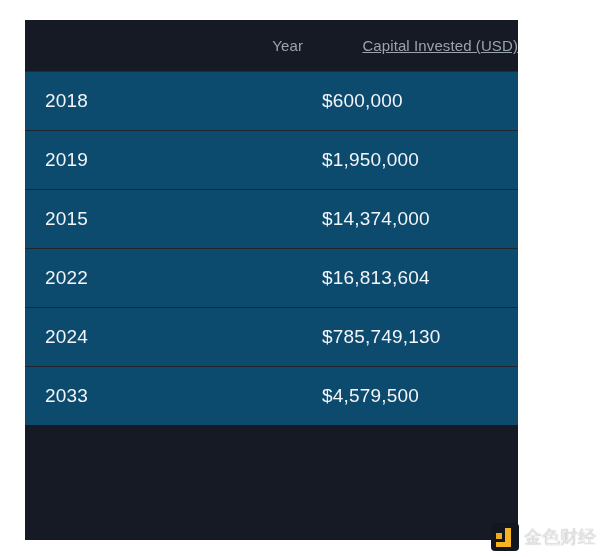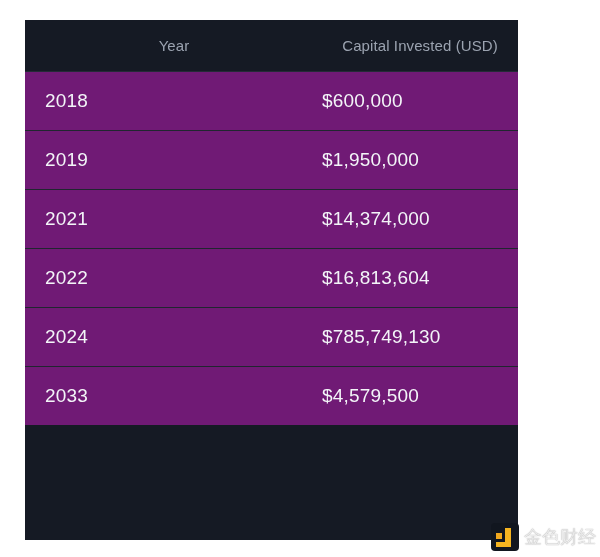--- a/index.html
+++ b/index.html
@@ -29,43 +29,44 @@
   table.capital-table {
     width: 100%;
     border-collapse: collapse;
     table-layout: fixed;
   }
 
   table.capital-table col.col-year  { width: 278px; }
   table.capital-table col.col-value { width: 215px; }
 
   thead th {
-    text-align: center;
+    text-align: right;
     font-weight: normal;
     font-size: 15px;
     color: #9ba3b0;
     padding: 0 0 0 20px;
     height: 51px;
     vertical-align: middle;
     border-bottom: 1px solid #242a36;
     background: #151a24;
     letter-spacing: 0.1px;
   }
   thead th.value-head {
     padding-left: 19px;
+    text-decoration: underline;
   }
 
   tbody td {
     font-size: 19px;
     color: #f3f5f8;
     padding: 0 0 0 20px;
     height: 58px;
     vertical-align: middle;
     border-bottom: 1px solid #20262f;
-    background: #701a75;
+    background: #0c4a6e;
     letter-spacing: 0.2px;
     white-space: nowrap;
   }
   tbody td.value-cell {
     padding-left: 19px;
   }
   tbody tr:last-child td {
     border-bottom: none;
   }
 
@@ -143,21 +144,21 @@
     <tbody>
       <tr>
         <td class="year-cell">2018</td>
         <td class="value-cell">$600,000</td>
       </tr>
       <tr>
         <td class="year-cell">2019</td>
         <td class="value-cell">$1,950,000</td>
       </tr>
       <tr>
-        <td class="year-cell">2021</td>
+        <td class="year-cell">2015</td>
         <td class="value-cell">$14,374,000</td>
       </tr>
       <tr>
         <td class="year-cell">2022</td>
         <td class="value-cell">$16,813,604</td>
       </tr>
       <tr>
         <td class="year-cell">2024</td>
         <td class="value-cell">$785,749,130</td>
       </tr>

